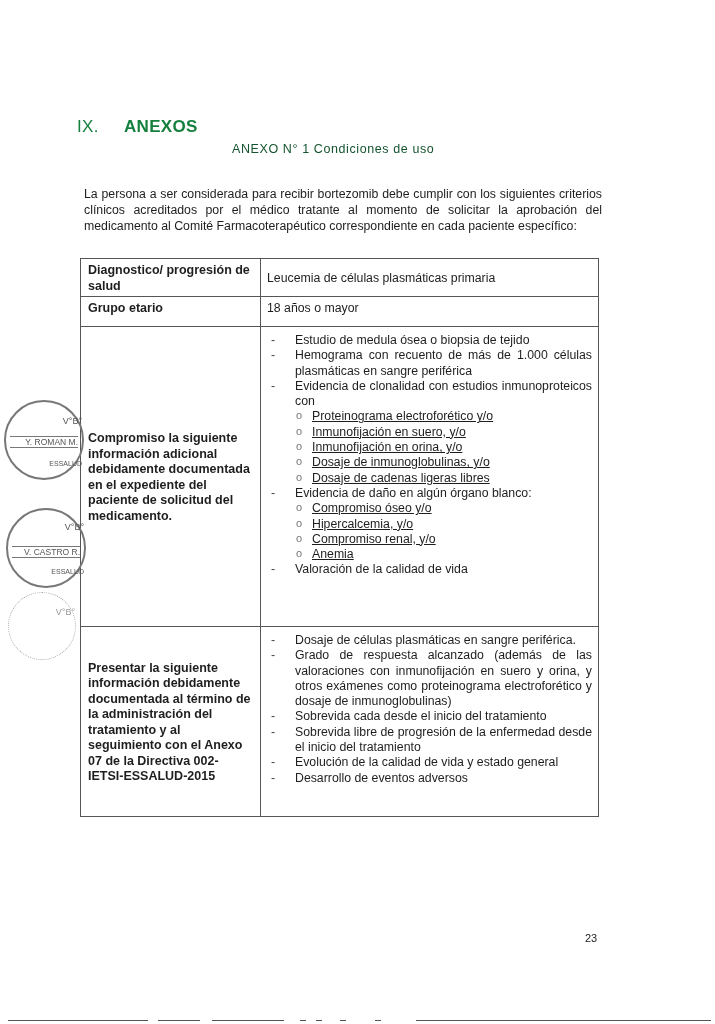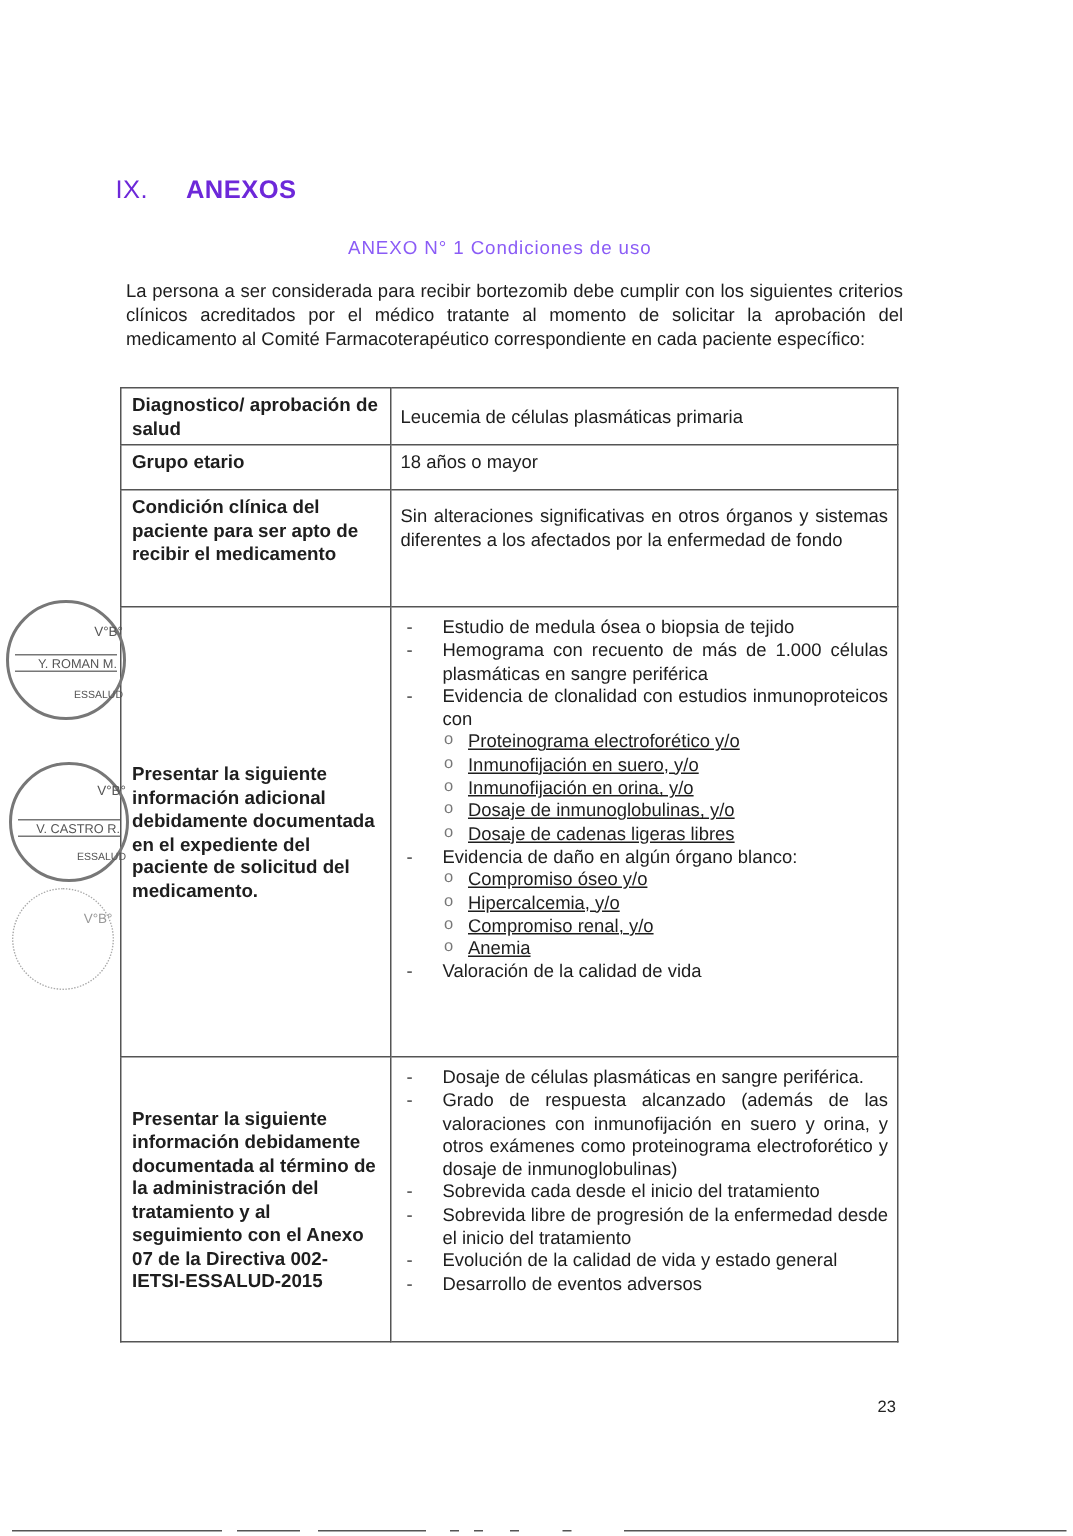--- a/index.html
+++ b/index.html
@@ -1,26 +1,26 @@
 <!DOCTYPE html>
 <html><head>
 <meta charset="utf-8">
 <style>
   html, body { margin: 0; padding: 0; }
   body {
     width: 715px; height: 1024px; background: #ffffff; position: relative; overflow: hidden;
     font-family: "Liberation Sans", sans-serif; color: #1a1a1a;
   }
   .section-heading {
-    position: absolute; left: 77px; top: 117px; font-size: 17px; font-weight: bold; color: #6d28d9;
+    position: absolute; left: 77px; top: 117px; font-size: 17px; font-weight: bold; color: #15803d;
     letter-spacing: 0.3px;
   }
   .section-heading .num { font-weight: normal; display: inline-block; width: 47px; }
   .annex-title {
-    position: absolute; left: 232px; top: 158px; font-size: 12.5px; color: #8b5cf6; letter-spacing: 0.6px;
+    position: absolute; left: 232px; top: 142px; font-size: 12.5px; color: #14532d; letter-spacing: 0.6px;
   }
   .intro {
     position: absolute; left: 80px; top: 182px; width: 518px; font-size: 12.3px; line-height: 16px;
     text-align: justify; color: #1e1e1e;
   }
   table.criteria {
     position: absolute; left: 80px; top: 258px; width: 519px; border-collapse: collapse;
     font-size: 12.3px; color: #1e1e1e;
   }
   table.criteria td { border: 1px solid #555; vertical-align: top; padding: 0; }
@@ -53,33 +53,29 @@
   <span class="num">IX.</span><span>ANEXOS</span>
 </div>
 
 <div class="annex-title">ANEXO N° 1  Condiciones de uso</div>
 
 <p class="intro" style="margin:4px">La persona a ser considerada para recibir bortezomib debe cumplir con los siguientes criterios clínicos acreditados por el médico tratante al momento de solicitar la aprobación del medicamento al Comité Farmacoterapéutico correspondiente en cada paciente específico:</p>
 
 <table class="criteria">
   <tbody>
       <tr class="row1">
-    <td class="label">Diagnostico/ aprobación de salud</td>
+    <td class="label">Diagnostico/ progresión de salud</td>
     <td class="value center">Leucemia de células plasmáticas primaria</td>
   </tr>
   <tr class="row2">
     <td class="label">Grupo etario</td>
     <td class="value">18 años o mayor</td>
   </tr>
-  <tr class="row3">
-    <td class="label">Condición clínica del paciente para ser apto de recibir el medicamento</td>
-    <td class="value just" style="padding-top:10px !important">Sin alteraciones significativas en otros órganos y sistemas diferentes a los afectados por la enfermedad de fondo</td>
-  </tr>
   <tr class="row4">
-    <td class="label center">Presentar la siguiente información adicional debidamente documentada en el expediente del paciente de solicitud del medicamento.</td>
+    <td class="label center">Compromiso la siguiente información adicional debidamente documentada en el expediente del paciente de solicitud del medicamento.</td>
     <td class="value" style="padding-top:6px !important">
       <ul class="dash">
         <li>Estudio de medula ósea o biopsia de tejido</li>
         <li>Hemograma con recuento de más de 1.000 células plasmáticas en sangre periférica</li>
         <li>
           <span style="text-align-last:justify;display:inline">Evidencia de clonalidad con estudios inmunoproteicos con</span>
           <ul class="circ" style="margin-left:-28px">
             <li>Proteinograma electroforético y/o</li>
             <li>Inmunofijación en suero, y/o</li>
             <li>Inmunofijación en orina, y/o</li>

